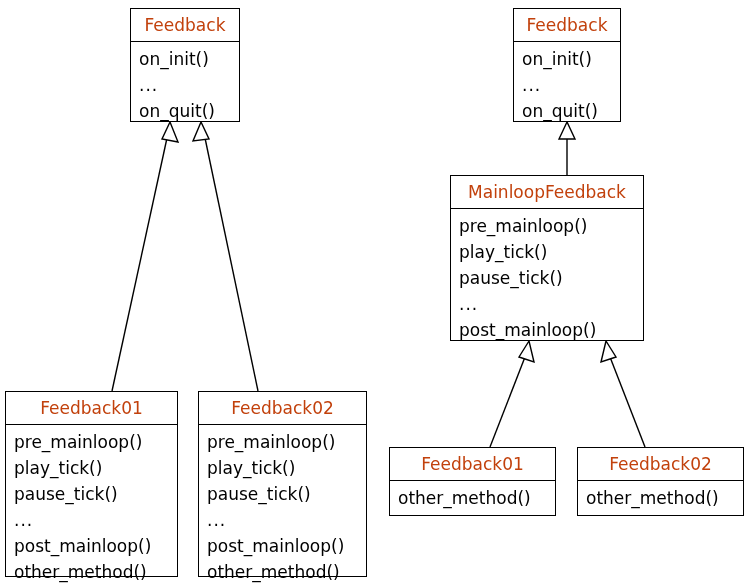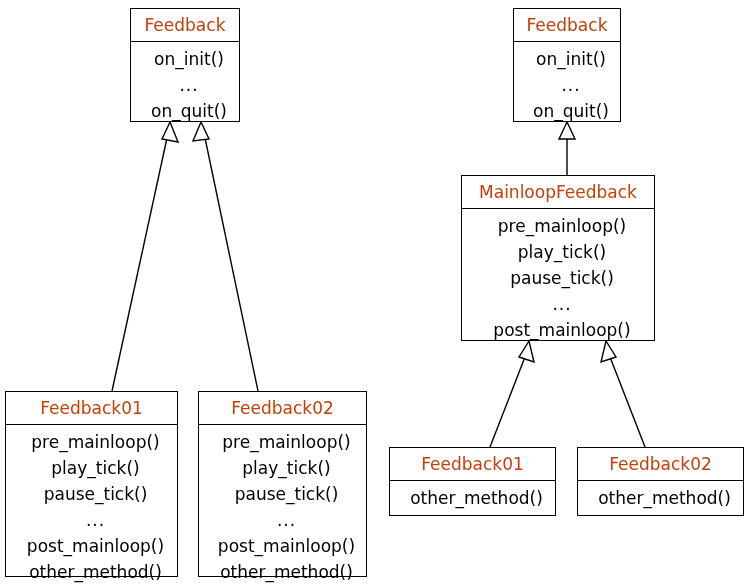--- a/index.html
+++ b/index.html
@@ -40,21 +40,20 @@
     font-size: 17px;
     line-height: 32px;
     height: 33px;
     color: #c2410c;
     white-space: nowrap;
     overflow: hidden;
   }
   .uml-members {
     box-sizing: border-box;
     padding: 4px 0 3px 8px;
-    text-align: center;
   }
   .uml-member {
     font-size: 17px;
     line-height: 26px;
     color: #000000;
     white-space: nowrap;
   }
   .uml-member.ellipsis {
     letter-spacing: 1px;
   }
@@ -127,21 +126,21 @@
 
   <div class="uml-class" style="left:513px; top:8px; width:108px; height:114px;">
     <div class="uml-title">Feedback</div>
     <div class="uml-members">
       <div class="uml-member">on_init()</div>
       <div class="uml-member ellipsis">...</div>
       <div class="uml-member">on_quit()</div>
     </div>
   </div>
 
-  <div class="uml-class" style="left:461px; top:175px; width:194px; height:166px;">
+  <div class="uml-class" style="left:450px; top:175px; width:194px; height:166px;">
     <div class="uml-title">MainloopFeedback</div>
     <div class="uml-members">
       <div class="uml-member">pre_mainloop()</div>
       <div class="uml-member">play_tick()</div>
       <div class="uml-member">pause_tick()</div>
       <div class="uml-member ellipsis">...</div>
       <div class="uml-member">post_mainloop()</div>
     </div>
   </div>
 

